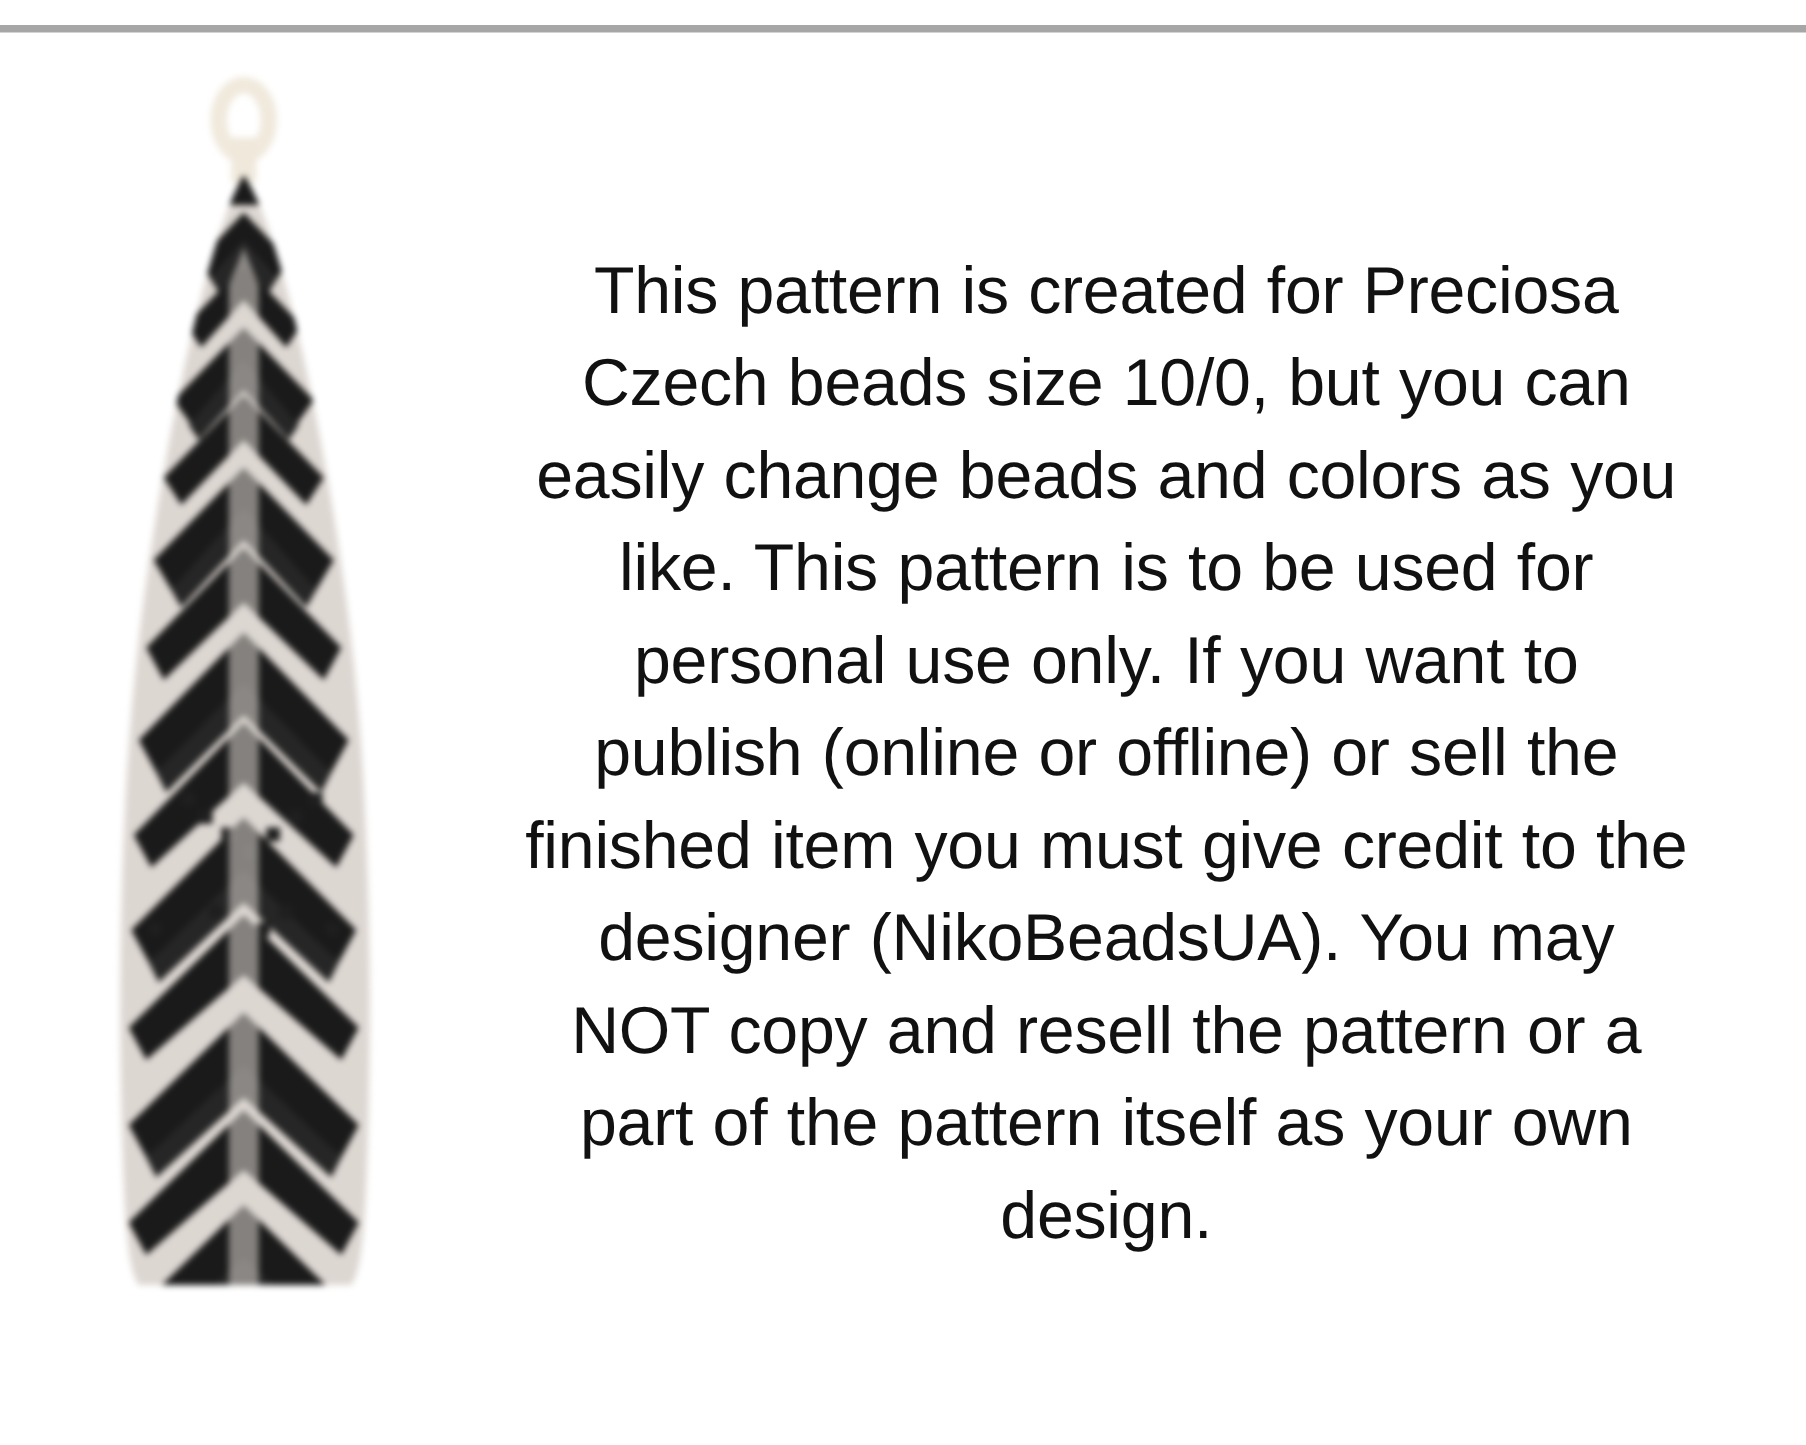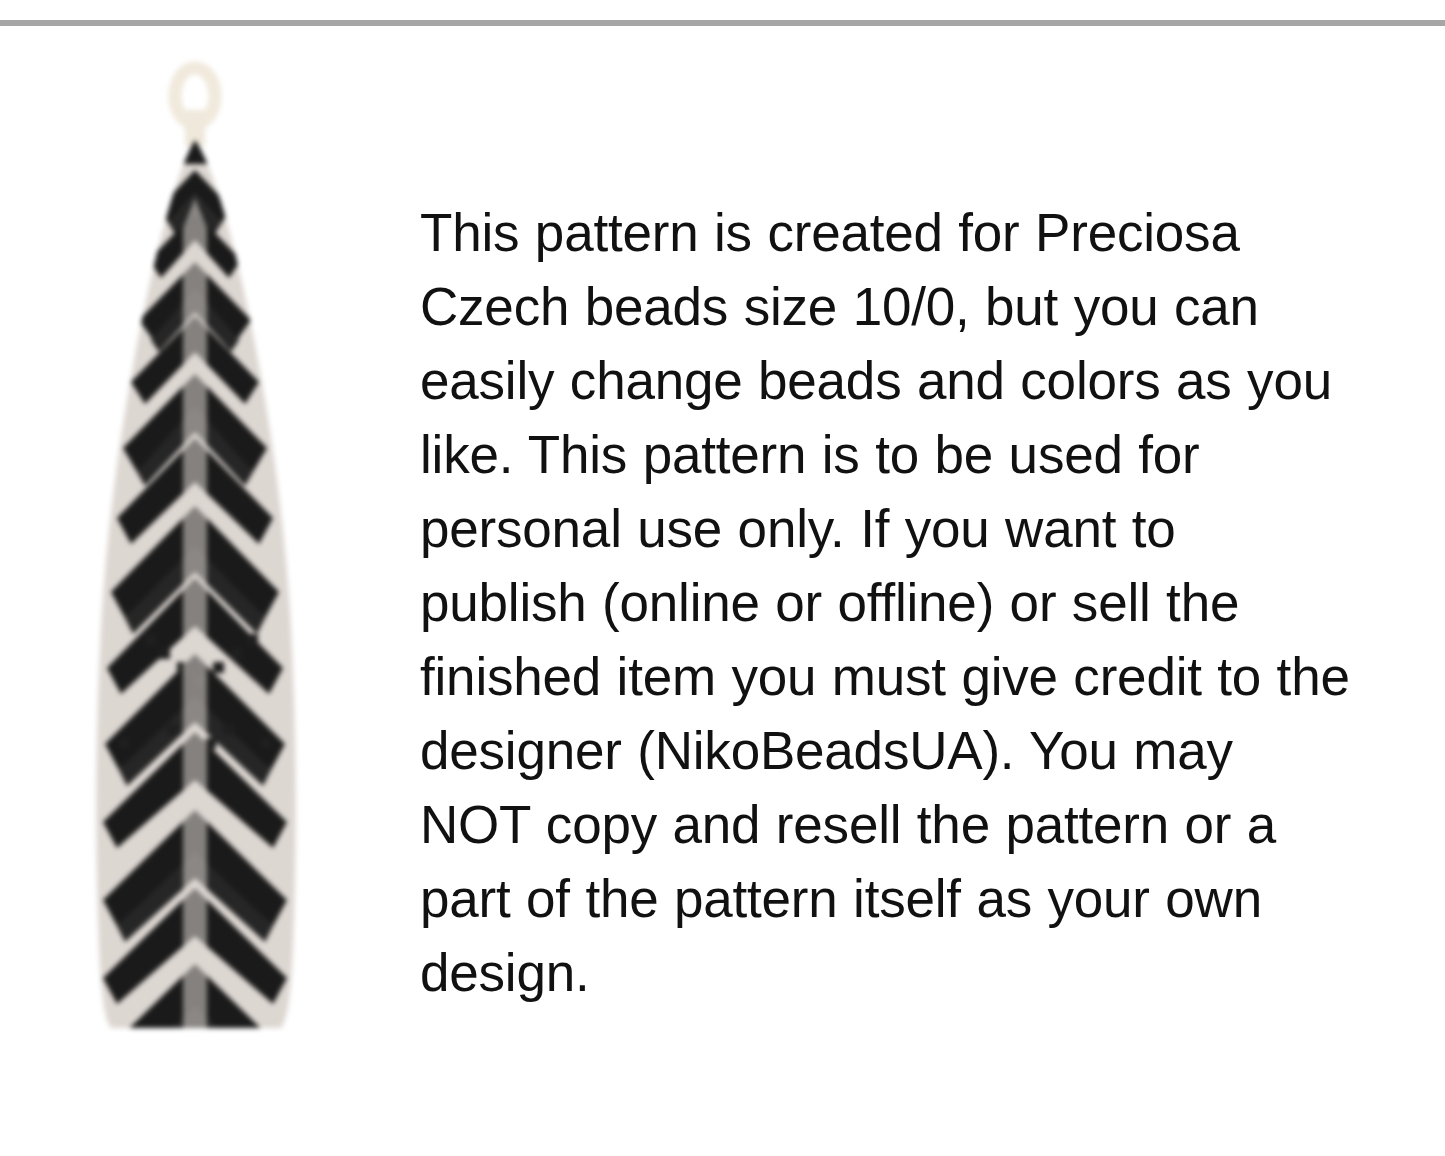--- a/index.html
+++ b/index.html
@@ -39,21 +39,21 @@
     width: 280px;
     height: 990px;
     filter: blur(2.6px);
   }
   
   #description-block {
     position: absolute;
     left: 420px;
     top: 196px;
     width: 930px;
-    text-align: left;
+    text-align: center;
   }
   #description-text {
     margin: 0;
     font-family: "Liberation Sans", sans-serif;
     font-size: 53px;
     line-height: 74px;
     color: #111111;
     font-weight: 400;
     letter-spacing: -0.2px;
     word-spacing: 1px;

